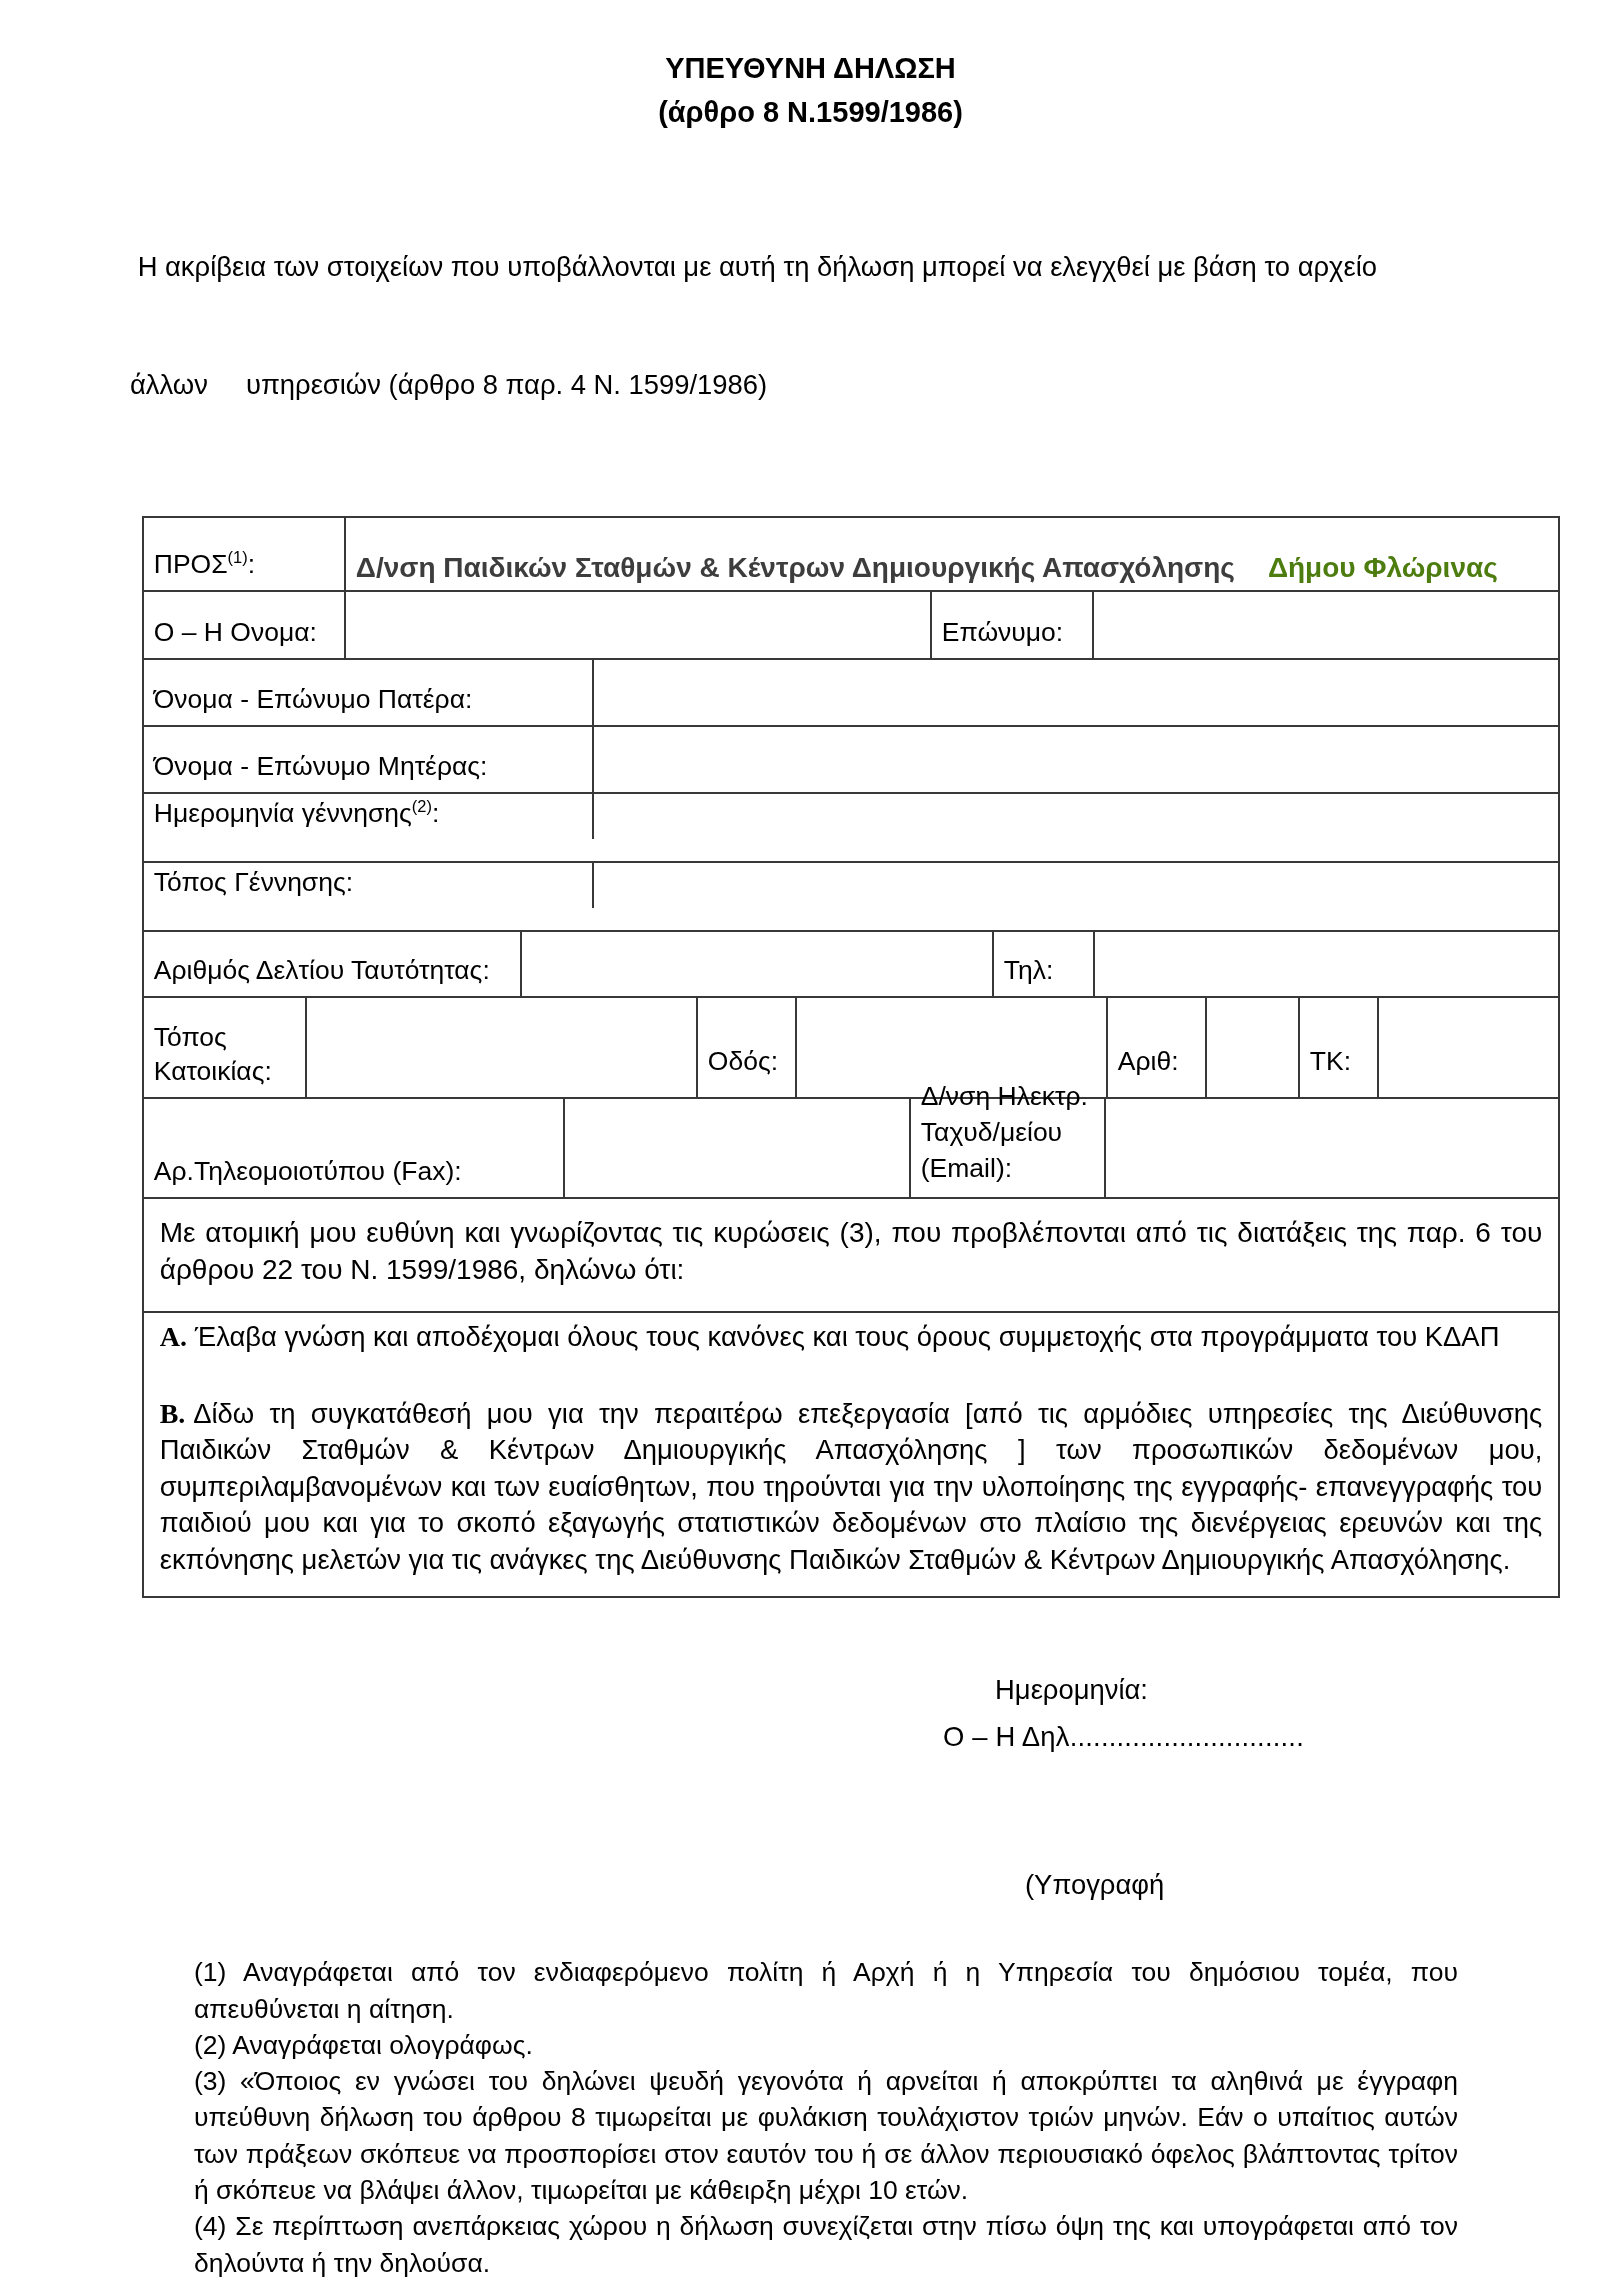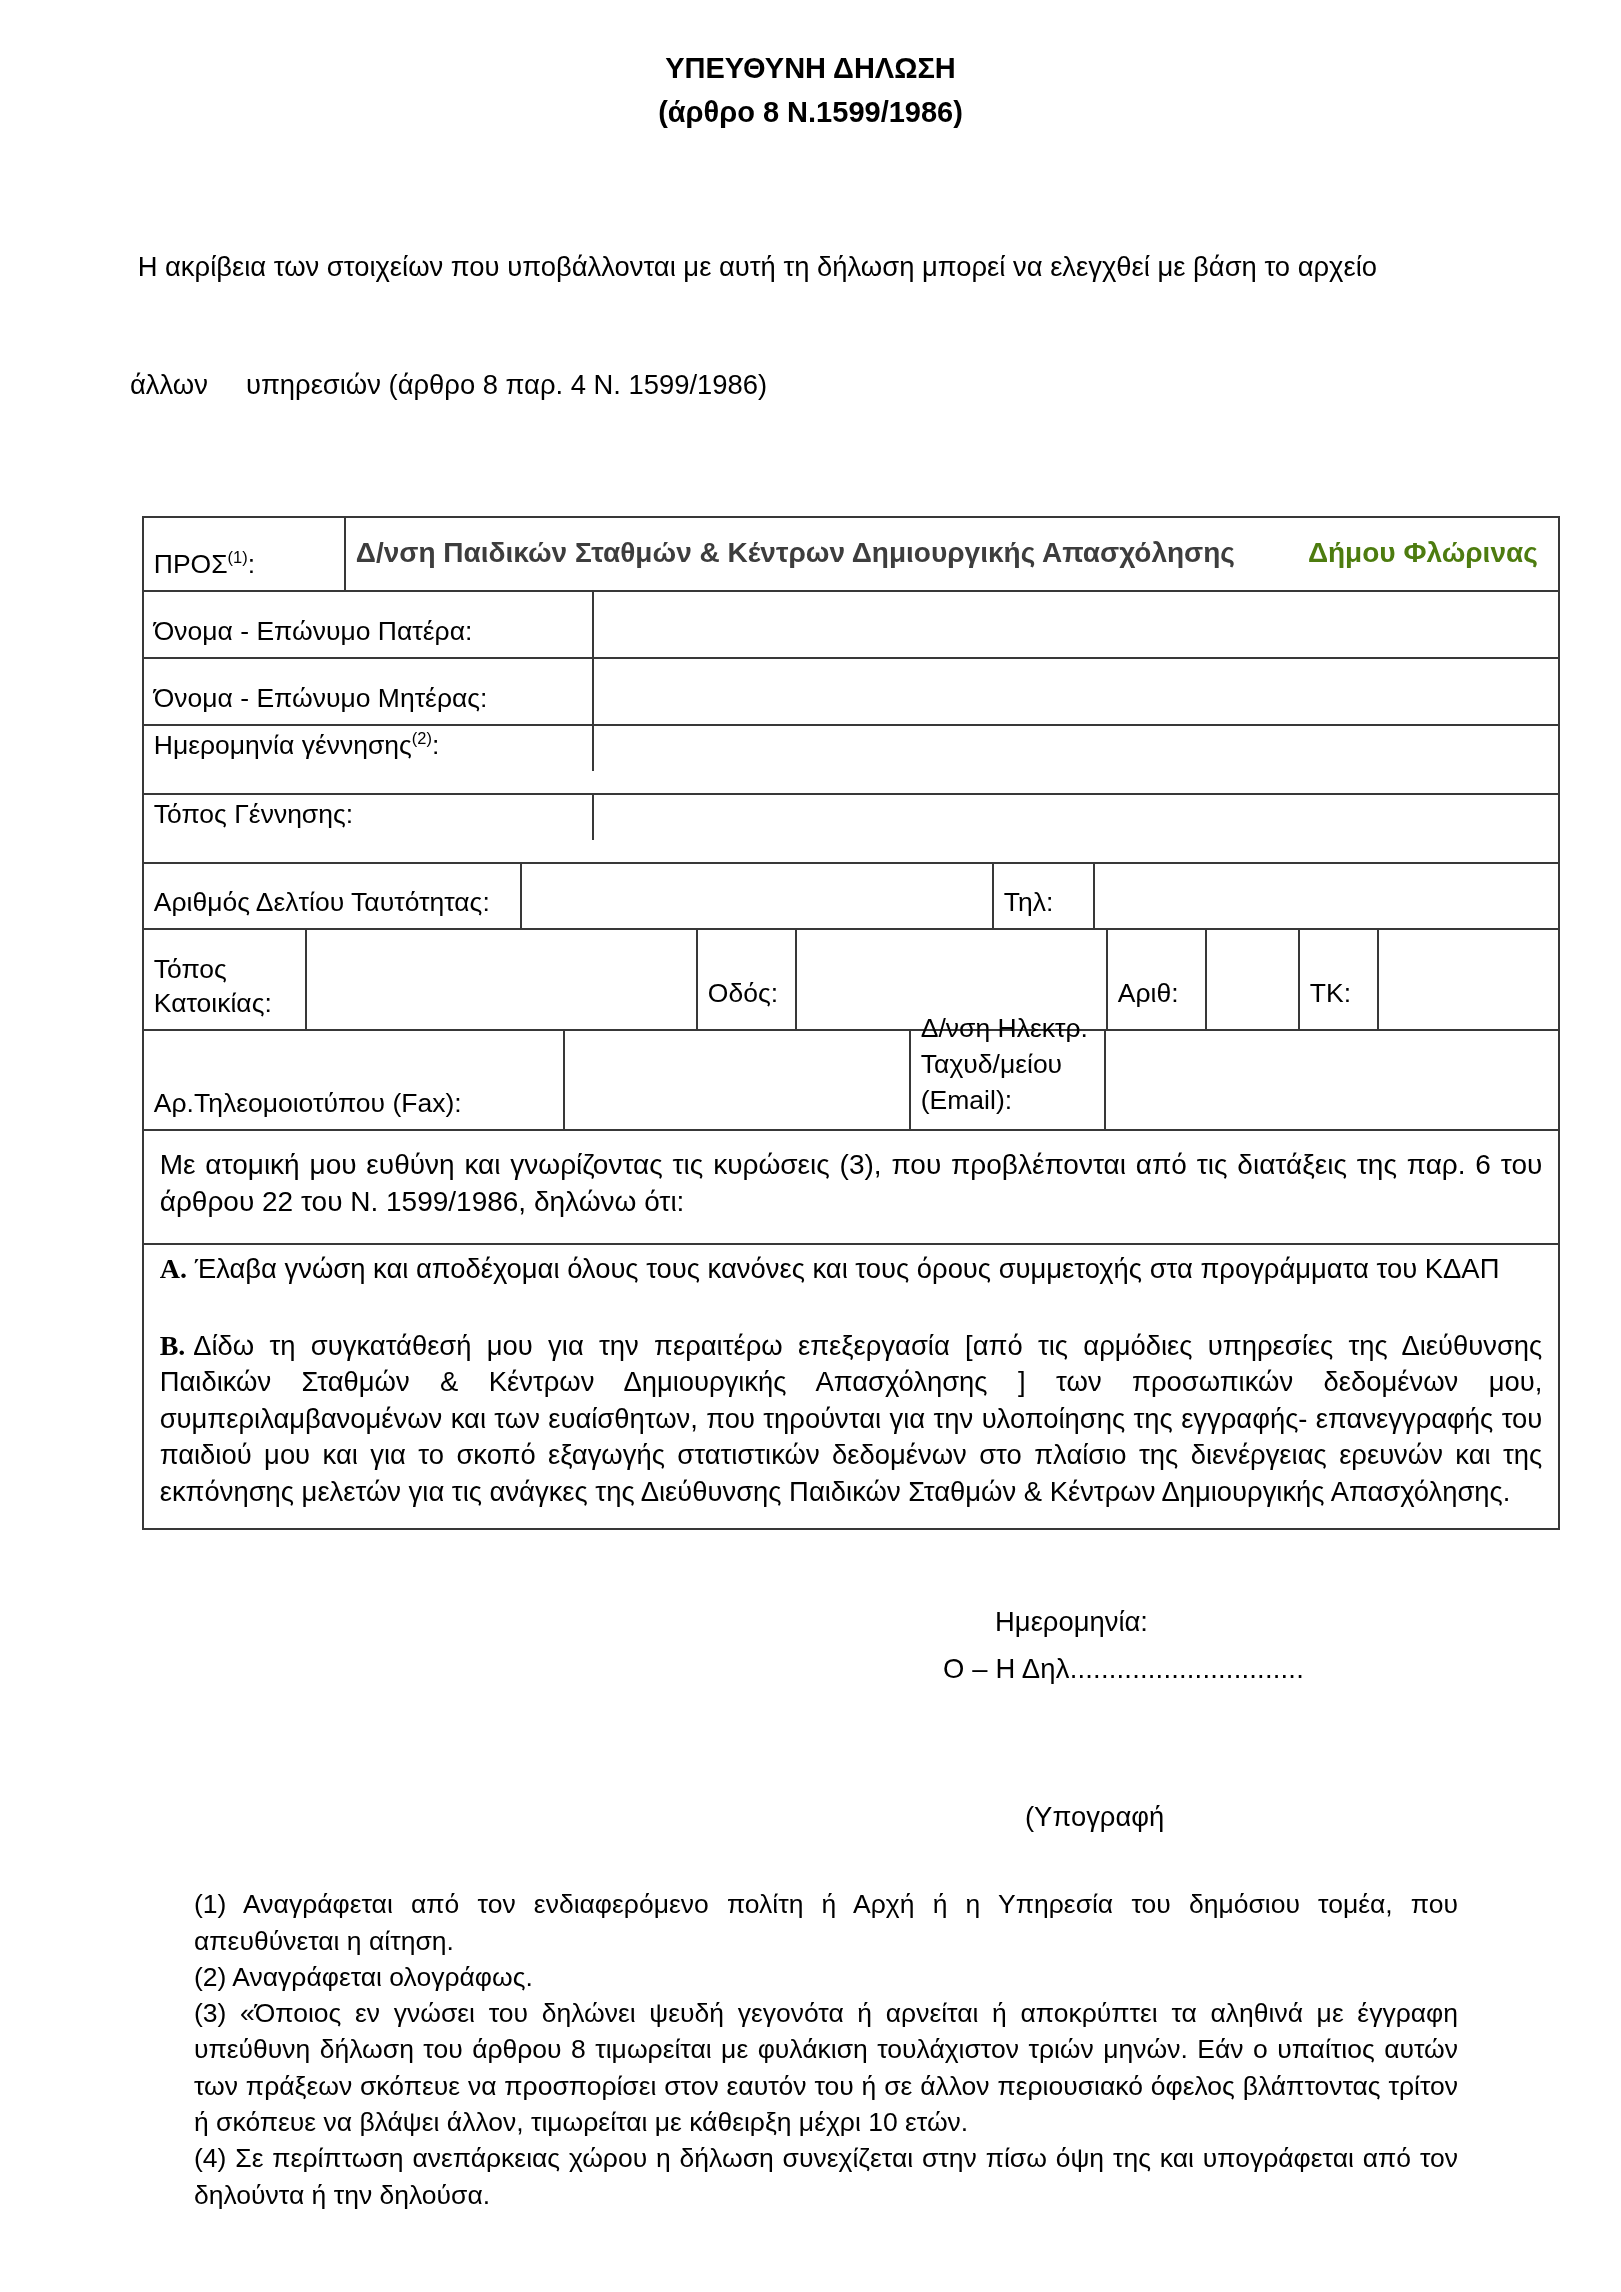--- a/index.html
+++ b/index.html
@@ -55,21 +55,21 @@
   .w-street{ width:99px; }
   .w-street-in{ width:311px; }
   .w-num{ width:99px; }
   .w-num-in{ width:93px; }
   .w-tk{ width:79px; }
   .w-fax{ width:421px; }
   .w-fax-in{ width:346px; }
   .w-email{ width:195px; }
   .mid-label{ padding-bottom:18px; }
   .email-label{ line-height:1.35; padding-bottom:9.8px; }
-  .pros-value{ font-weight:bold; font-size:28px; color:#3d3d3d; padding-bottom:20px;gap:40px; }
+  .pros-value{ font-weight:bold; font-size:28px; color:#3d3d3d; padding-bottom:5px; }
   .pros-muni{ color:#4d7c0f; margin-left:33px; }
   
   .preamble{
     min-height:114px; padding:15.7px 15.7px 11.8px 15.7px;
     font-size:28px; line-height:1.33; text-align:justify;
     border-bottom:2px solid var(--bd);
   }
   .ab-block{ padding:5.9px 15.7px 17.6px 15.7px; font-size:27.4px; line-height:1.33; }
   .ab-item{ text-align:justify; }
   .ab-item.b{ margin-top:39px; }
@@ -102,20 +102,26 @@
     <div class="row r-pros">
       <div class="c w-pros">
         <span><span>ΠΡΟΣ</span><sup>(1)</sup><span>:</span></span>
       </div>
       <div class="c end pros-value">
         <span>Δ/νση Παιδικών Σταθμών &amp; Κέντρων Δημιουργικής Απασχόλησης</span>
         <span class="pros-muni">Δήμου Φλώρινας</span>
       </div>
     </div>
 
+    <div class="row r-name">
+      <div class="c w-name">Ο – Η Ονομα:</div>
+      <div class="c fill w-name-in"></div>
+      <div class="c w-surname">Επώνυμο:</div>
+      <div class="c end fill"></div>
+    </div>
 
     <div class="row r-plain">
       <div class="c w-wide">Όνομα - Επώνυμο Πατέρα:</div>
       <div class="c end fill"></div>
     </div>
 
     <div class="row r-plain">
       <div class="c w-wide">Όνομα - Επώνυμο Μητέρας:</div>
       <div class="c end fill"></div>
     </div>

